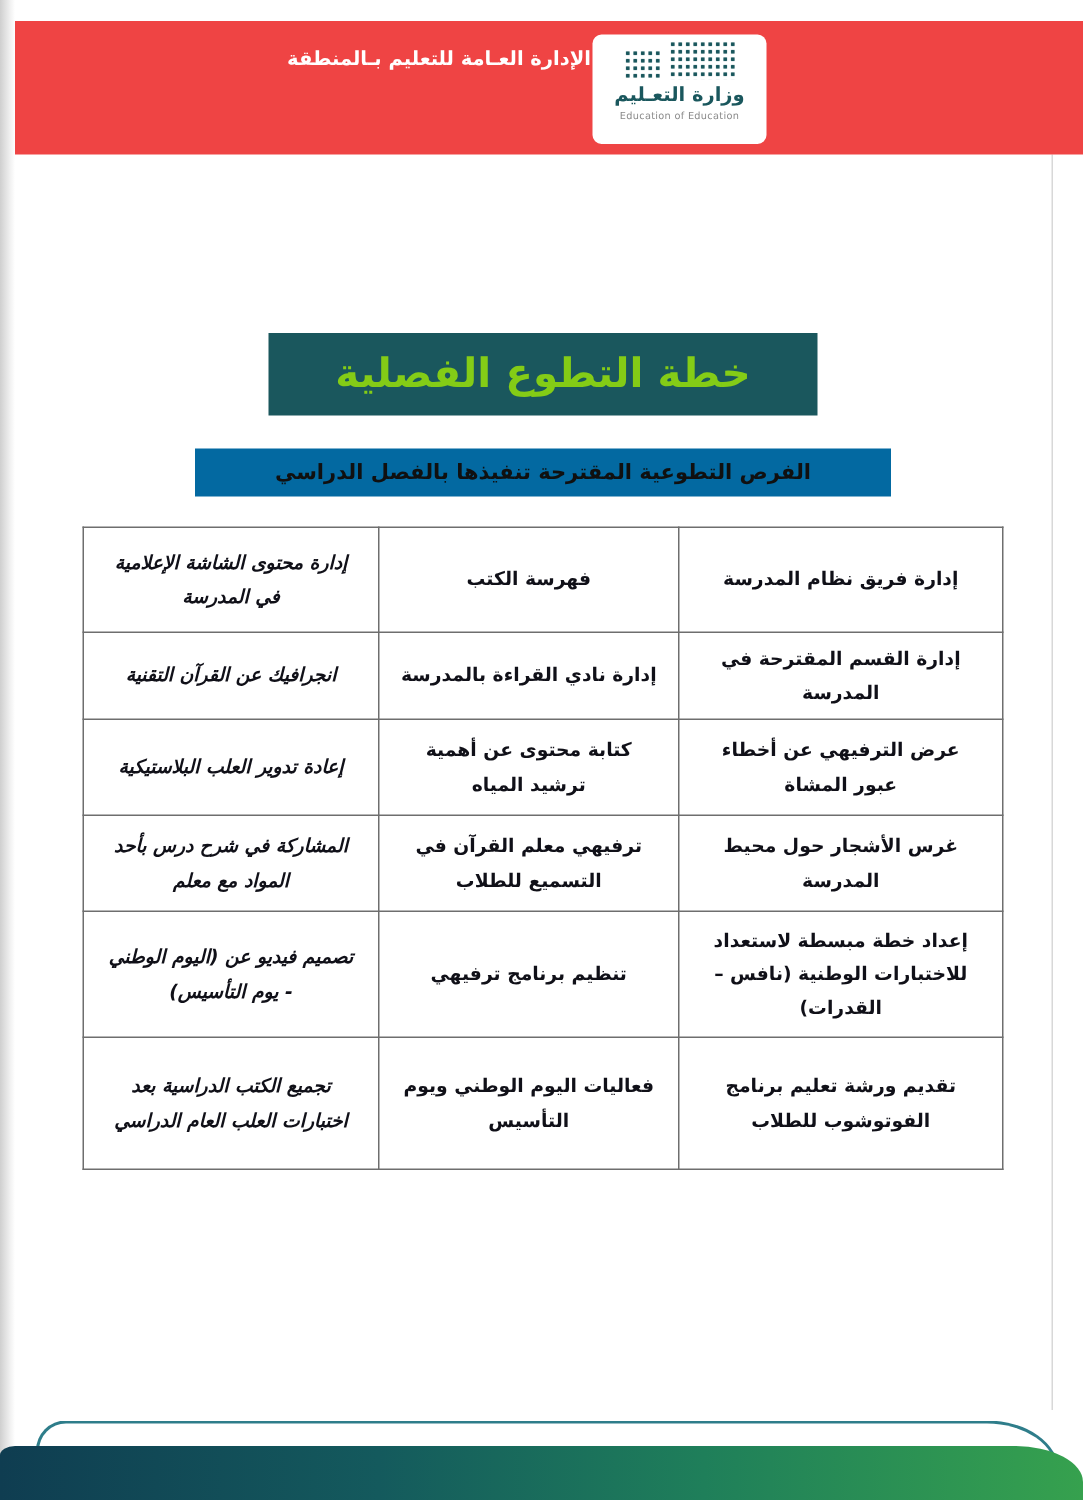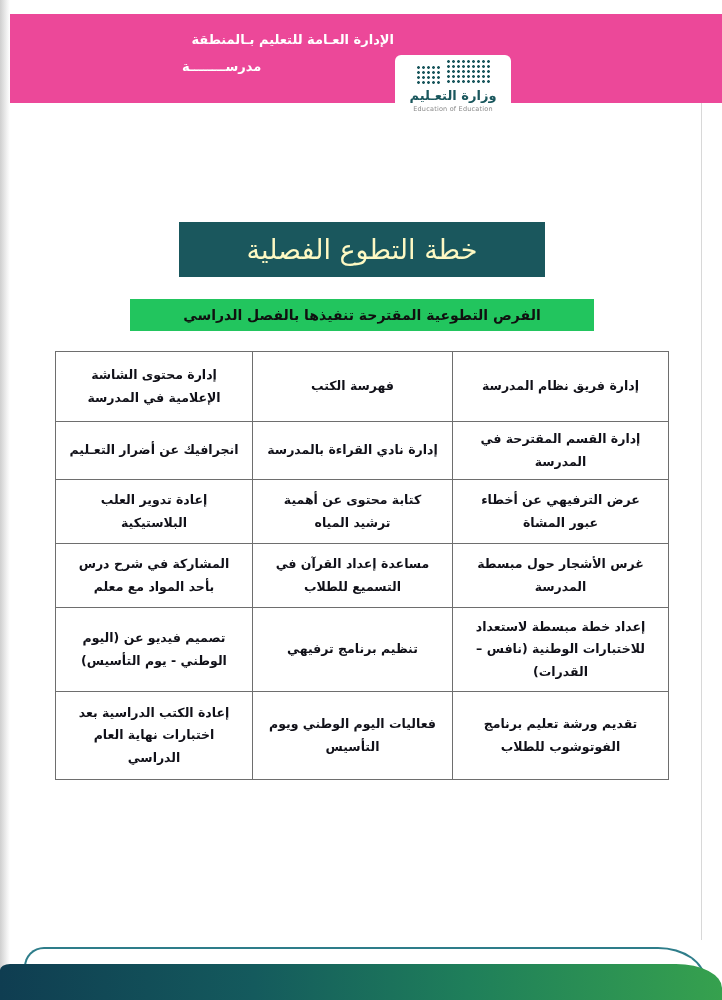--- a/index.html
+++ b/index.html
@@ -15,80 +15,79 @@
     background:linear-gradient(to right, #cfcfcf, #f2f2f2 70%, #ffffff);
     z-index:1;
   }
   .right-edge-line {
     position:absolute; right:20px; top:103px; bottom:60px; width:1px;
     background:#d8d8d8; z-index:1;
   }
   
   .header-band {
     position:absolute; left:10px; right:0; top:14px; height:89px;
-    background:#ec4899; z-index:2;
+    background:#ef4444; z-index:2;
   }
   .header-text {
     position:absolute; left:172px; top:17px; width:212px;
     direction:rtl; color:#ffffff;
   }
   .header-text .org1 {
     font-size:13px; font-weight:bold; text-align:right; letter-spacing:0;
     line-height:1.4;
   }
   .header-text .org2 {
     font-size:13px; font-weight:bold; text-align:left; margin-top:10px;
   }
   .logo-box {
     position:absolute; left:385px; top:9px; width:116px; height:73px;
     background:#ffffff; border-radius:6px;
     display:flex; flex-direction:column; align-items:center; justify-content:flex-end;
     padding-bottom:15px;
-    margin-top:32px;
   }
   .dots-row {
     display:flex; align-items:flex-end; gap:5px; margin-bottom:4px;
   }
   .dots {
     background-image:radial-gradient(circle, #1a575d 1.3px, transparent 1.5px);
     background-size:5px 5px;
   }
   .dots.d1 { width:25px; height:20px; }
   .dots.d2 { width:45px; height:26px; }
   .logo-ar { font-size:13px; font-weight:bold; color:#1a575d; direction:rtl; line-height:1.1; }
   .logo-en { font-size:6.5px; color:#8a8a8a; letter-spacing:0.2px; margin-top:2px; }
   
   .title-box {
     position:absolute; left:179px; top:222px; width:366px; height:55px;
-    background:#1a575d; color:#fef9c3;
+    background:#1a575d; color:#84cc16;
     display:flex; align-items:center; justify-content:center;
-    font-size:27px; direction:rtl; z-index:2;
+    font-size:27px; direction:rtl; z-index:2;font-weight:bold;
   }
   
   .subtitle-bar {
     position:absolute; left:130px; top:299px; width:464px; height:32px;
-    background:#22c55e; color:#101010;
+    background:#0369a1; color:#101010;
     display:flex; align-items:center; justify-content:center;
     font-size:14px; font-weight:bold; direction:rtl; z-index:2;
   }
   
   .plan-table {
     position:absolute; left:55px; top:351px; width:613px;
     border-collapse:collapse; direction:rtl; z-index:2;
     table-layout:fixed;
   }
   .plan-table td {
     border:1px solid #6e6e6e;
     font-size:12.5px; font-weight:bold; color:#101018;
     text-align:center; vertical-align:middle;
     padding:6px 12px; line-height:1.8;
   }
   .col-a { width:216px; }
   .col-b { width:200px; }
-  .col-c { width:197px; }
+  .col-c { width:197px;font-style:italic; }
   tr.h1 td { height:70px; }
   tr.h2 td { height:57px; }
   tr.h3 td { height:64px; }
   tr.h4 td { height:64px; }
   tr.h5 td { height:84px; }
   tr.h6 td { height:88px; }
   
   .footer-outline {
     position:absolute; left:24px; right:16px; bottom:0; height:53px;
     background:#ffffff;
@@ -106,21 +105,20 @@
 </style>
 </head>
 <body>
 
 <div class="left-edge"></div>
 <div class="right-edge-line"></div>
 
 <header class="header-band">
   <div class="header-text">
     <div class="org1">الإدارة العـامة للتعليم بـالمنطقة</div>
-    <div class="org2">مدرســــــــة</div>
   </div>
   <div class="logo-box">
     <div class="dots-row">
       <div class="dots d1"></div>
       <div class="dots d2"></div>
     </div>
     <div class="logo-ar">وزارة التعـليم</div>
     <div class="logo-en">Education of Education</div>
   </div>
 </header>
@@ -136,39 +134,39 @@
 <table class="plan-table" dir="rtl">
   <tbody>
     <tr class="h1">
       <td class="col-a">إدارة فريق نظام المدرسة</td>
       <td class="col-b">فهرسة الكتب</td>
       <td class="col-c">إدارة محتوى الشاشة الإعلامية في المدرسة</td>
     </tr>
     <tr class="h2">
       <td class="col-a">إدارة القسم المقترحة في المدرسة</td>
       <td class="col-b">إدارة نادي القراءة بالمدرسة</td>
-      <td class="col-c">انجرافيك عن أضرار التعـليم</td>
+      <td class="col-c">انجرافيك عن القرآن التقنية</td>
     </tr>
     <tr class="h3">
       <td class="col-a">عرض الترفيهي عن أخطاء عبور المشاة</td>
       <td class="col-b">كتابة محتوى عن أهمية ترشيد المياه</td>
       <td class="col-c">إعادة تدوير العلب البلاستيكية</td>
     </tr>
     <tr class="h4">
-      <td class="col-a">غرس الأشجار حول مبسطة المدرسة</td>
-      <td class="col-b">مساعدة إعداد القرآن في التسميع للطلاب</td>
+      <td class="col-a">غرس الأشجار حول محيط المدرسة</td>
+      <td class="col-b">ترفيهي معلم القرآن في التسميع للطلاب</td>
       <td class="col-c">المشاركة في شرح درس بأحد المواد مع معلم</td>
     </tr>
     <tr class="h5">
       <td class="col-a">إعداد خطة مبسطة لاستعداد للاختبارات الوطنية (نافس – القدرات)</td>
       <td class="col-b">تنظيم برنامج ترفيهي</td>
       <td class="col-c">تصميم فيديو عن (اليوم الوطني - يوم التأسيس)</td>
     </tr>
     <tr class="h6">
       <td class="col-a">تقديم ورشة تعليم برنامج الفوتوشوب للطلاب</td>
       <td class="col-b">فعاليات اليوم الوطني ويوم التأسيس</td>
-      <td class="col-c">إعادة الكتب الدراسية بعد اختبارات نهاية العام الدراسي</td>
+      <td class="col-c">تجميع الكتب الدراسية بعد اختبارات العلب العام الدراسي</td>
     </tr>
   </tbody>
 </table>
 
 <div class="footer-outline"></div>
 <div class="footer-band"></div>
 
 </body></html>

